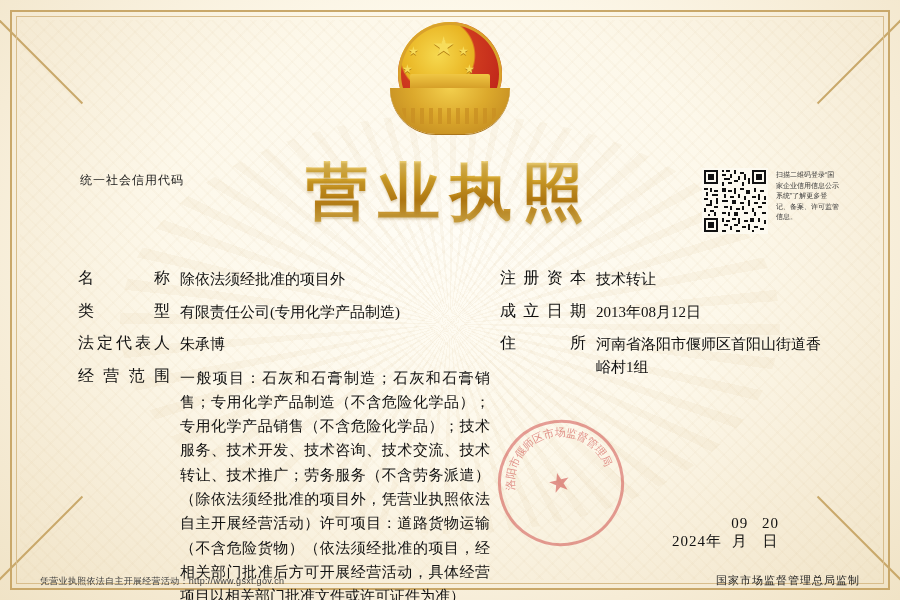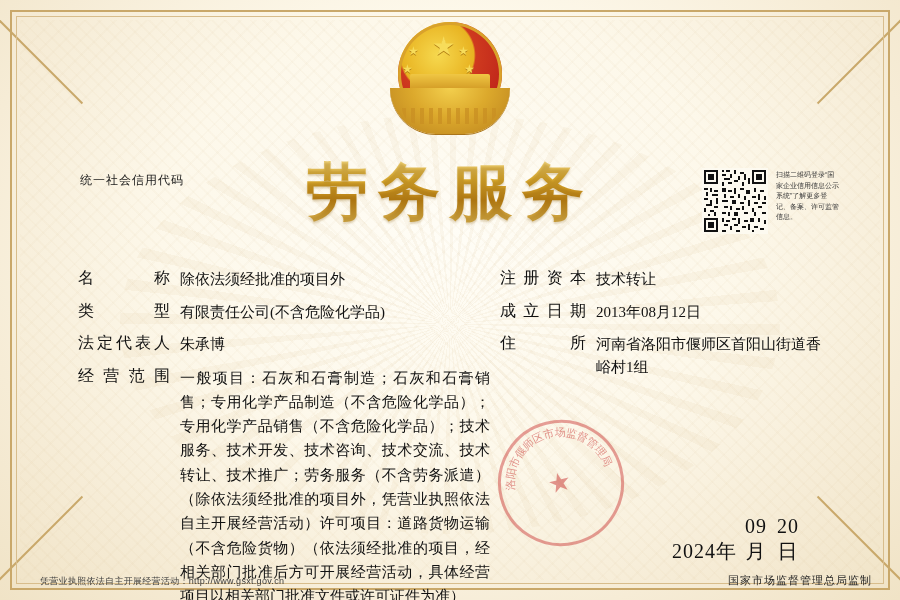--- a/index.html
+++ b/index.html
@@ -146,31 +146,31 @@
     width:14px;margin-left:-7px;height:58px;margin-top:-58px;
     transform-origin:50% 58px;
     text-align:center;font-size:11px;
   }
 
   
   .reg-auth{
     position:absolute;left:596px;top:478px;font-size:17px;letter-spacing:4px;color:#111;
   }
   .reg-date{
-    position:absolute;left:672px;top:515px;font-size:20px;color:#111;letter-spacing:1px;
+    position:absolute;left:672px;top:515px;font-size:15px;color:#111;letter-spacing:1px;
   }
   .reg-date .sep{display:inline-block;width:26px;text-align:center;}
 
   
   .footer-left{
     position:absolute;left:40px;bottom:12px;font-size:9px;color:#3b3b3b;
     font-family:"Liberation Sans","DejaVu Sans",sans-serif;letter-spacing:.3px;
   }
   .footer-right{
-    position:absolute;right:28px;bottom:12px;font-size:11px;color:#1f1f1f;
+    position:absolute;right:40px;bottom:12px;font-size:11px;color:#1f1f1f;
     letter-spacing:1px;
   }
 </style>
 </head>
 <body>
 
 <div id="license">
 
   <div class="bg-pattern"></div>
   <div class="bg-sun"></div>
@@ -187,21 +187,21 @@
     <div class="disc"></div>
     <div class="tian"></div>
     <div class="star s0">★</div>
     <div class="star s1">★</div>
     <div class="star s2">★</div>
     <div class="star s3">★</div>
     <div class="star s4">★</div>
     <div class="gear"></div>
   </div>
 
-  <div class="title">劳务服务</div>
+  <div class="title">营业执照</div>
 
   <div class="code-block">
     <div class="code-label">统一社会信用代码</div>
   </div>
 
   <div class="qr-wrap">
     <svg class="qr" viewBox="0 0 33 33" shape-rendering="crispEdges">
       <rect width="33" height="33" fill="#fdfaf0"></rect>
       <g fill="#111">
         <path d="M1 1h7v7h-7z"></path>
@@ -304,21 +304,21 @@
           <span>称</span>
         </div>
       <div class="val">除依法须经批准的项目外</div>
     </div>
 
     <div class="row">
       <div class="lab">
           <span>类</span>
           <span>型</span>
         </div>
-      <div class="val">有限责任公司(不含危险化学品)</div>
+      <div class="val">有限责任公司(专用化学产品制造)</div>
     </div>
 
     <div class="row">
       <div class="lab">
           <span>法</span>
           <span>定</span>
           <span>代</span>
           <span>表</span>
           <span>人</span>
         </div>

